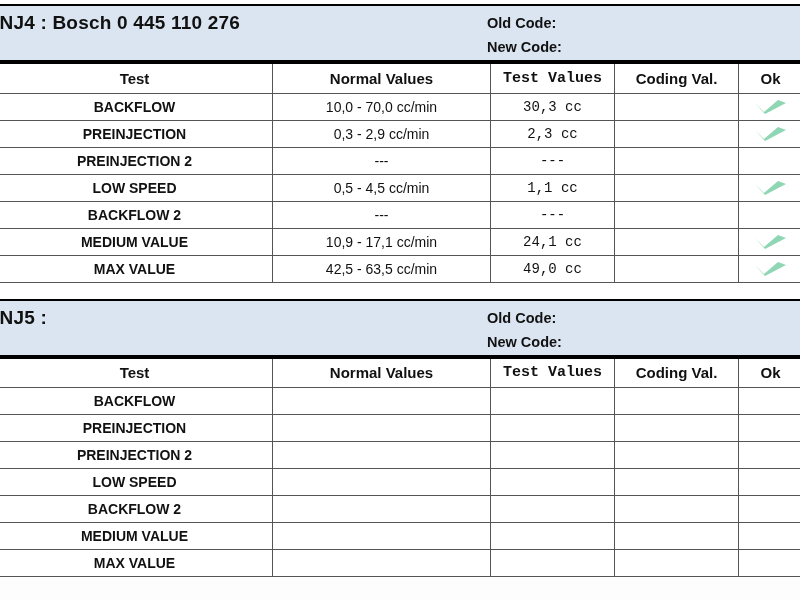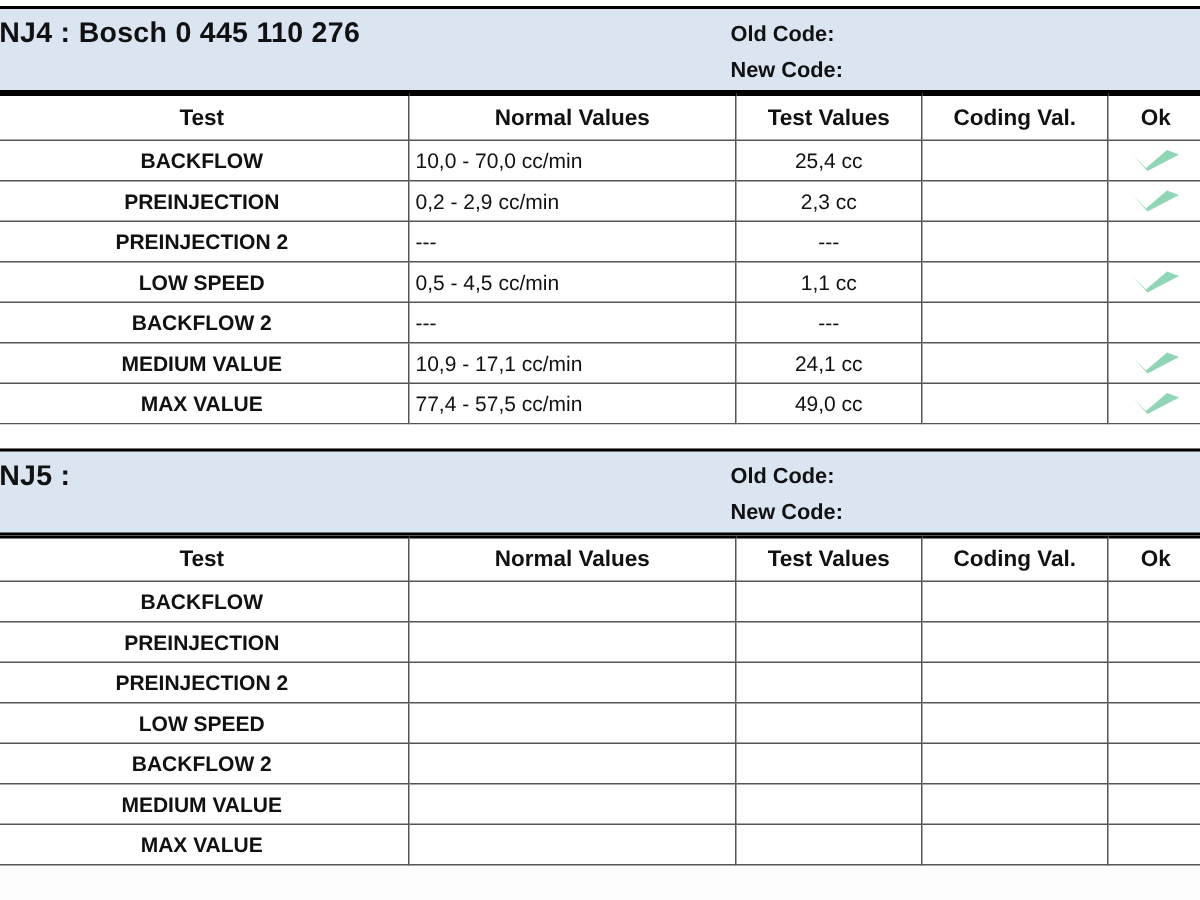--- a/index.html
+++ b/index.html
@@ -69,22 +69,22 @@
     font-weight: bold;
     font-size: 15px;
     text-align: center;
     height: 30px;
   }
   table.grid tr.head th {
     border-top: 2px solid #000;
     border-bottom: 1px solid #555;
   }
   td.c-test, th.c-test { text-align: center; font-weight: bold; }
-  td.c-norm, th.c-norm { text-align: left; }
-  td.c-test-val, th.c-test-val { text-align: center; }
+  td.c-norm, th.c-norm { text-align: center; }
+  td.c-test-val, th.c-test-val { text-align: center; font-family: Liberation Mono, monospace; }
   td.c-coding, th.c-coding { text-align: center; }
   td.c-ok, th.c-ok { text-align: center; }
 
   .check {
     display: inline-block;
     width: 34px;
     height: 16px;
     position: relative;
     vertical-align: middle;
   }
@@ -124,29 +124,29 @@
               <th class="c-norm">Normal Values</th>
               <th class="c-test-val">Test Values</th>
               <th class="c-coding">Coding Val.</th>
               <th class="c-ok">Ok</th>
             </tr>
           </thead>
           <tbody>
             <tr>
               <td class="c-test">BACKFLOW</td>
               <td class="c-norm">10,0 - 70,0 cc/min</td>
-              <td class="c-test-val">25,4 cc</td>
+              <td class="c-test-val">30,3 cc</td>
               <td class="c-coding"></td>
               <td class="c-ok"><span class="check"><svg width="34" height="16" viewBox="0 0 34 16" xmlns="http://www.w3.org/2000/svg">
                     <path d="M1 4 L10 13 L24 1 L32 4 L11 15 Z" fill="#8fd6b4"></path>
                   </svg></span></td>
             </tr>
             <tr>
               <td class="c-test">PREINJECTION</td>
-              <td class="c-norm">0,2 - 2,9 cc/min</td>
+              <td class="c-norm">0,3 - 2,9 cc/min</td>
               <td class="c-test-val">2,3 cc</td>
               <td class="c-coding"></td>
               <td class="c-ok"><span class="check"><svg width="34" height="16" viewBox="0 0 34 16" xmlns="http://www.w3.org/2000/svg">
                     <path d="M1 4 L10 13 L24 1 L32 4 L11 15 Z" fill="#8fd6b4"></path>
                   </svg></span></td>
             </tr>
             <tr>
               <td class="c-test">PREINJECTION 2</td>
               <td class="c-norm">---</td>
               <td class="c-test-val">---</td>
@@ -173,21 +173,21 @@
               <td class="c-test">MEDIUM VALUE</td>
               <td class="c-norm">10,9 - 17,1 cc/min</td>
               <td class="c-test-val">24,1 cc</td>
               <td class="c-coding"></td>
               <td class="c-ok"><span class="check"><svg width="34" height="16" viewBox="0 0 34 16" xmlns="http://www.w3.org/2000/svg">
                     <path d="M1 4 L10 13 L24 1 L32 4 L11 15 Z" fill="#8fd6b4"></path>
                   </svg></span></td>
             </tr>
             <tr>
               <td class="c-test">MAX VALUE</td>
-              <td class="c-norm">77,4 - 57,5 cc/min</td>
+              <td class="c-norm">42,5 - 63,5 cc/min</td>
               <td class="c-test-val">49,0 cc</td>
               <td class="c-coding"></td>
               <td class="c-ok"><span class="check"><svg width="34" height="16" viewBox="0 0 34 16" xmlns="http://www.w3.org/2000/svg">
                     <path d="M1 4 L10 13 L24 1 L32 4 L11 15 Z" fill="#8fd6b4"></path>
                   </svg></span></td>
             </tr>
           </tbody>
         </table>
         <div class="gap"></div>
       </div>

